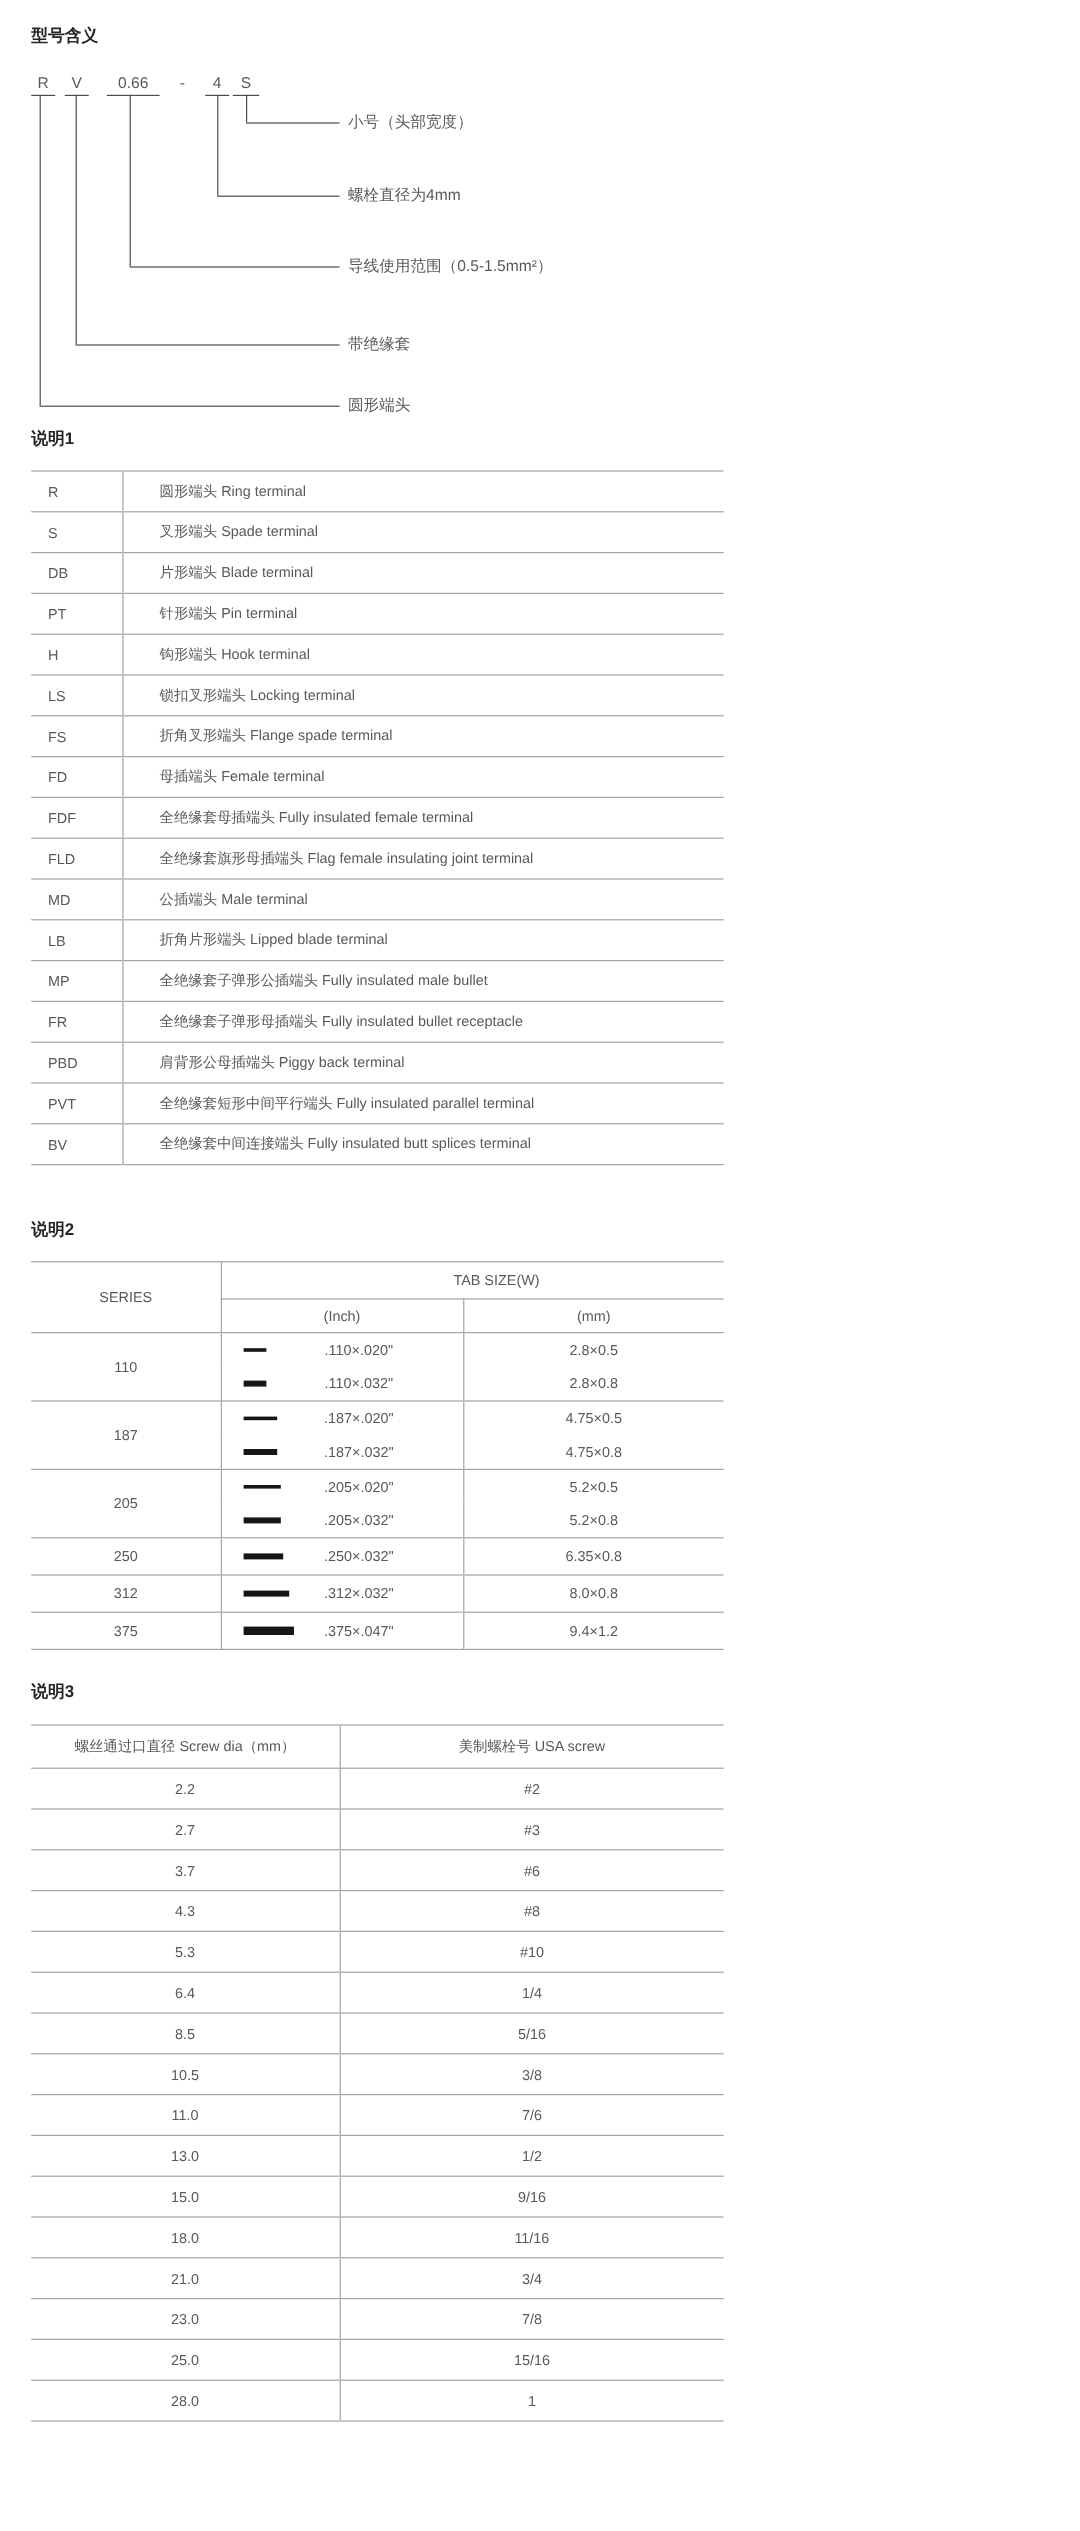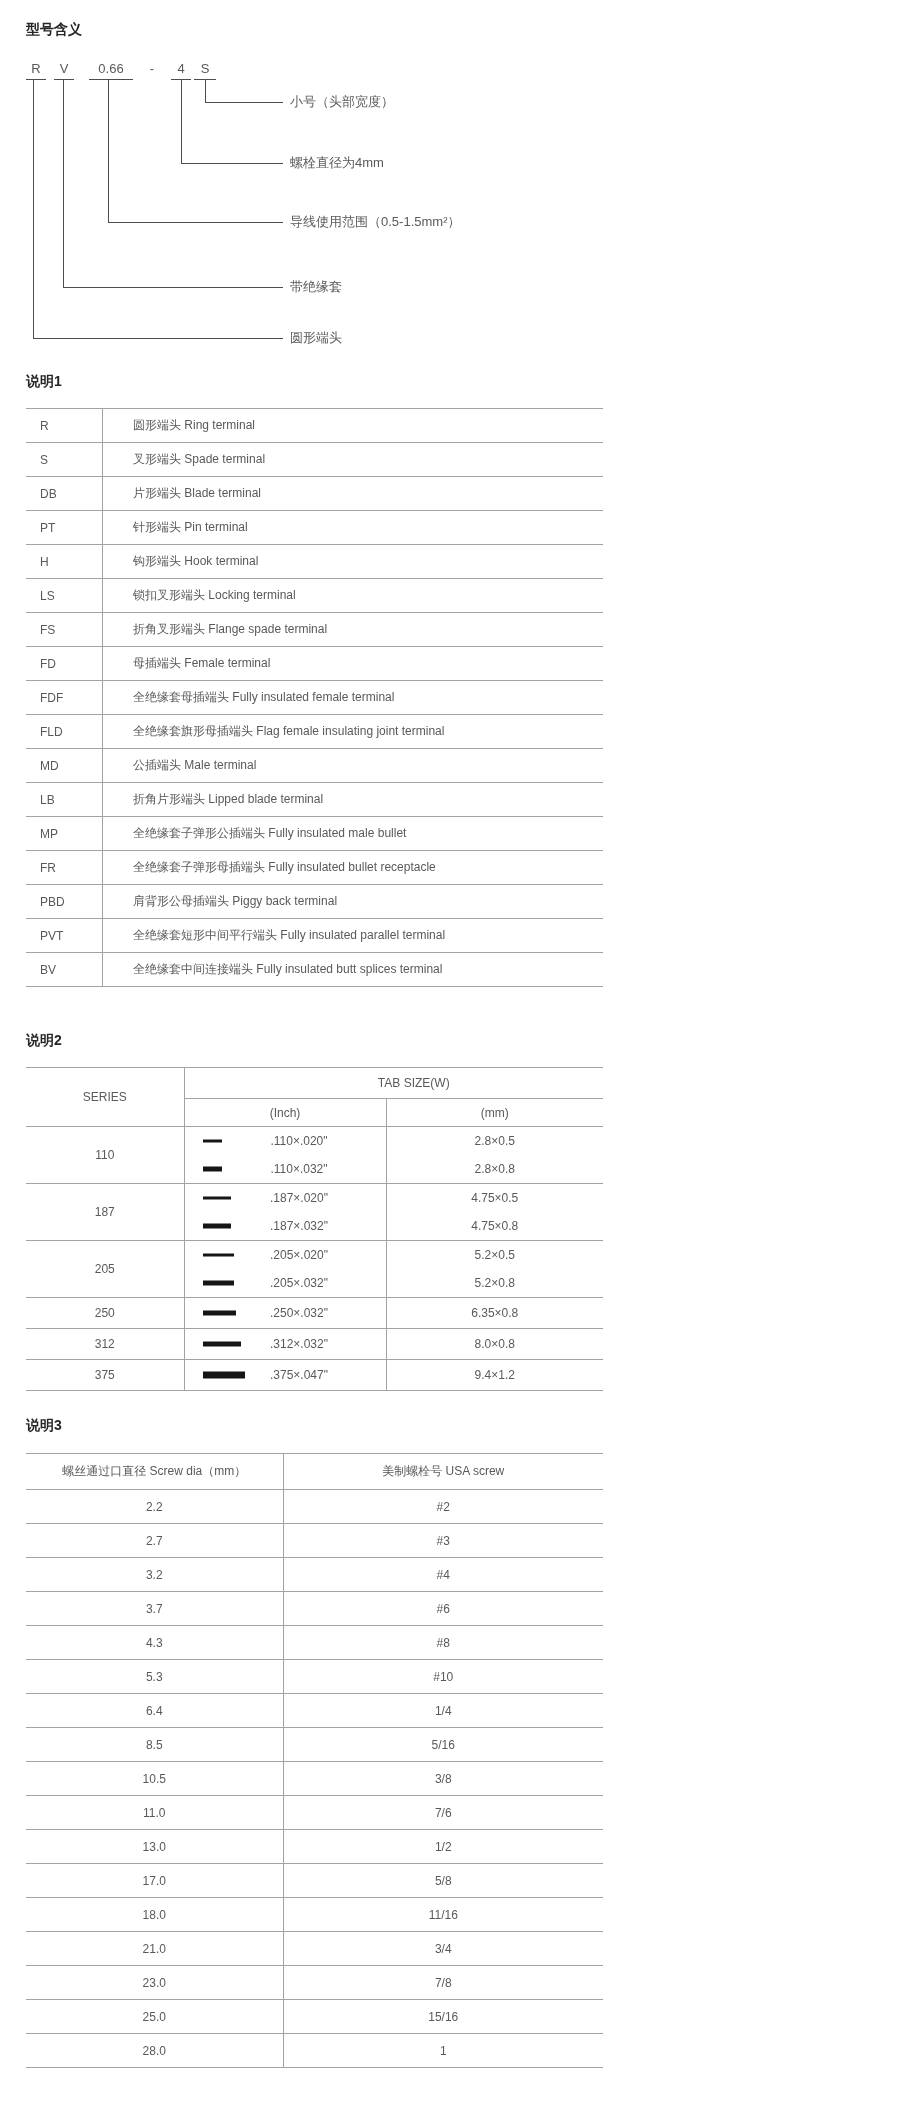--- a/index.html
+++ b/index.html
@@ -12,21 +12,21 @@
   .page { position:relative; width:900px; padding-bottom:46px; }
 
   .sec-title {
     margin:0 0 0 26px;
     font-size:14px;
     font-weight:bold;
     color:#262626;
     line-height:16px;
   }
   .t-model { padding-top:21px; }
-  .t-s1 { margin-top:16px; }
+  .t-s1 { }
   .t-s2 { margin-top:45px; }
   .t-s3 { margin-top:26px; }
 
   
   .diagram { position:relative; height:310px; margin-top:10px; }
   .code-part {
     position:absolute; top:12px; height:20px; line-height:20px;
     text-align:center; font-size:13px; color:#595959;
     border-bottom:1px solid #4d4d4d;
   }
@@ -306,24 +306,20 @@
       </tr>
       <tr class="r">
           <td class="c-dia">2.2</td>
           <td>#2</td>
         </tr>
       <tr class="r">
           <td class="c-dia">2.7</td>
           <td>#3</td>
         </tr>
       <tr class="r">
-          <td class="c-dia">3.2</td>
-          <td>#4</td>
-        </tr>
-      <tr class="r">
           <td class="c-dia">3.7</td>
           <td>#6</td>
         </tr>
       <tr class="r">
           <td class="c-dia">4.3</td>
           <td>#8</td>
         </tr>
       <tr class="r">
           <td class="c-dia">5.3</td>
           <td>#10</td>
@@ -342,22 +338,22 @@
         </tr>
       <tr class="r">
           <td class="c-dia">11.0</td>
           <td>7/6</td>
         </tr>
       <tr class="r">
           <td class="c-dia">13.0</td>
           <td>1/2</td>
         </tr>
       <tr class="r">
-          <td class="c-dia">17.0</td>
-          <td>5/8</td>
+          <td class="c-dia">15.0</td>
+          <td>9/16</td>
         </tr>
       <tr class="r">
           <td class="c-dia">18.0</td>
           <td>11/16</td>
         </tr>
       <tr class="r">
           <td class="c-dia">21.0</td>
           <td>3/4</td>
         </tr>
       <tr class="r">

